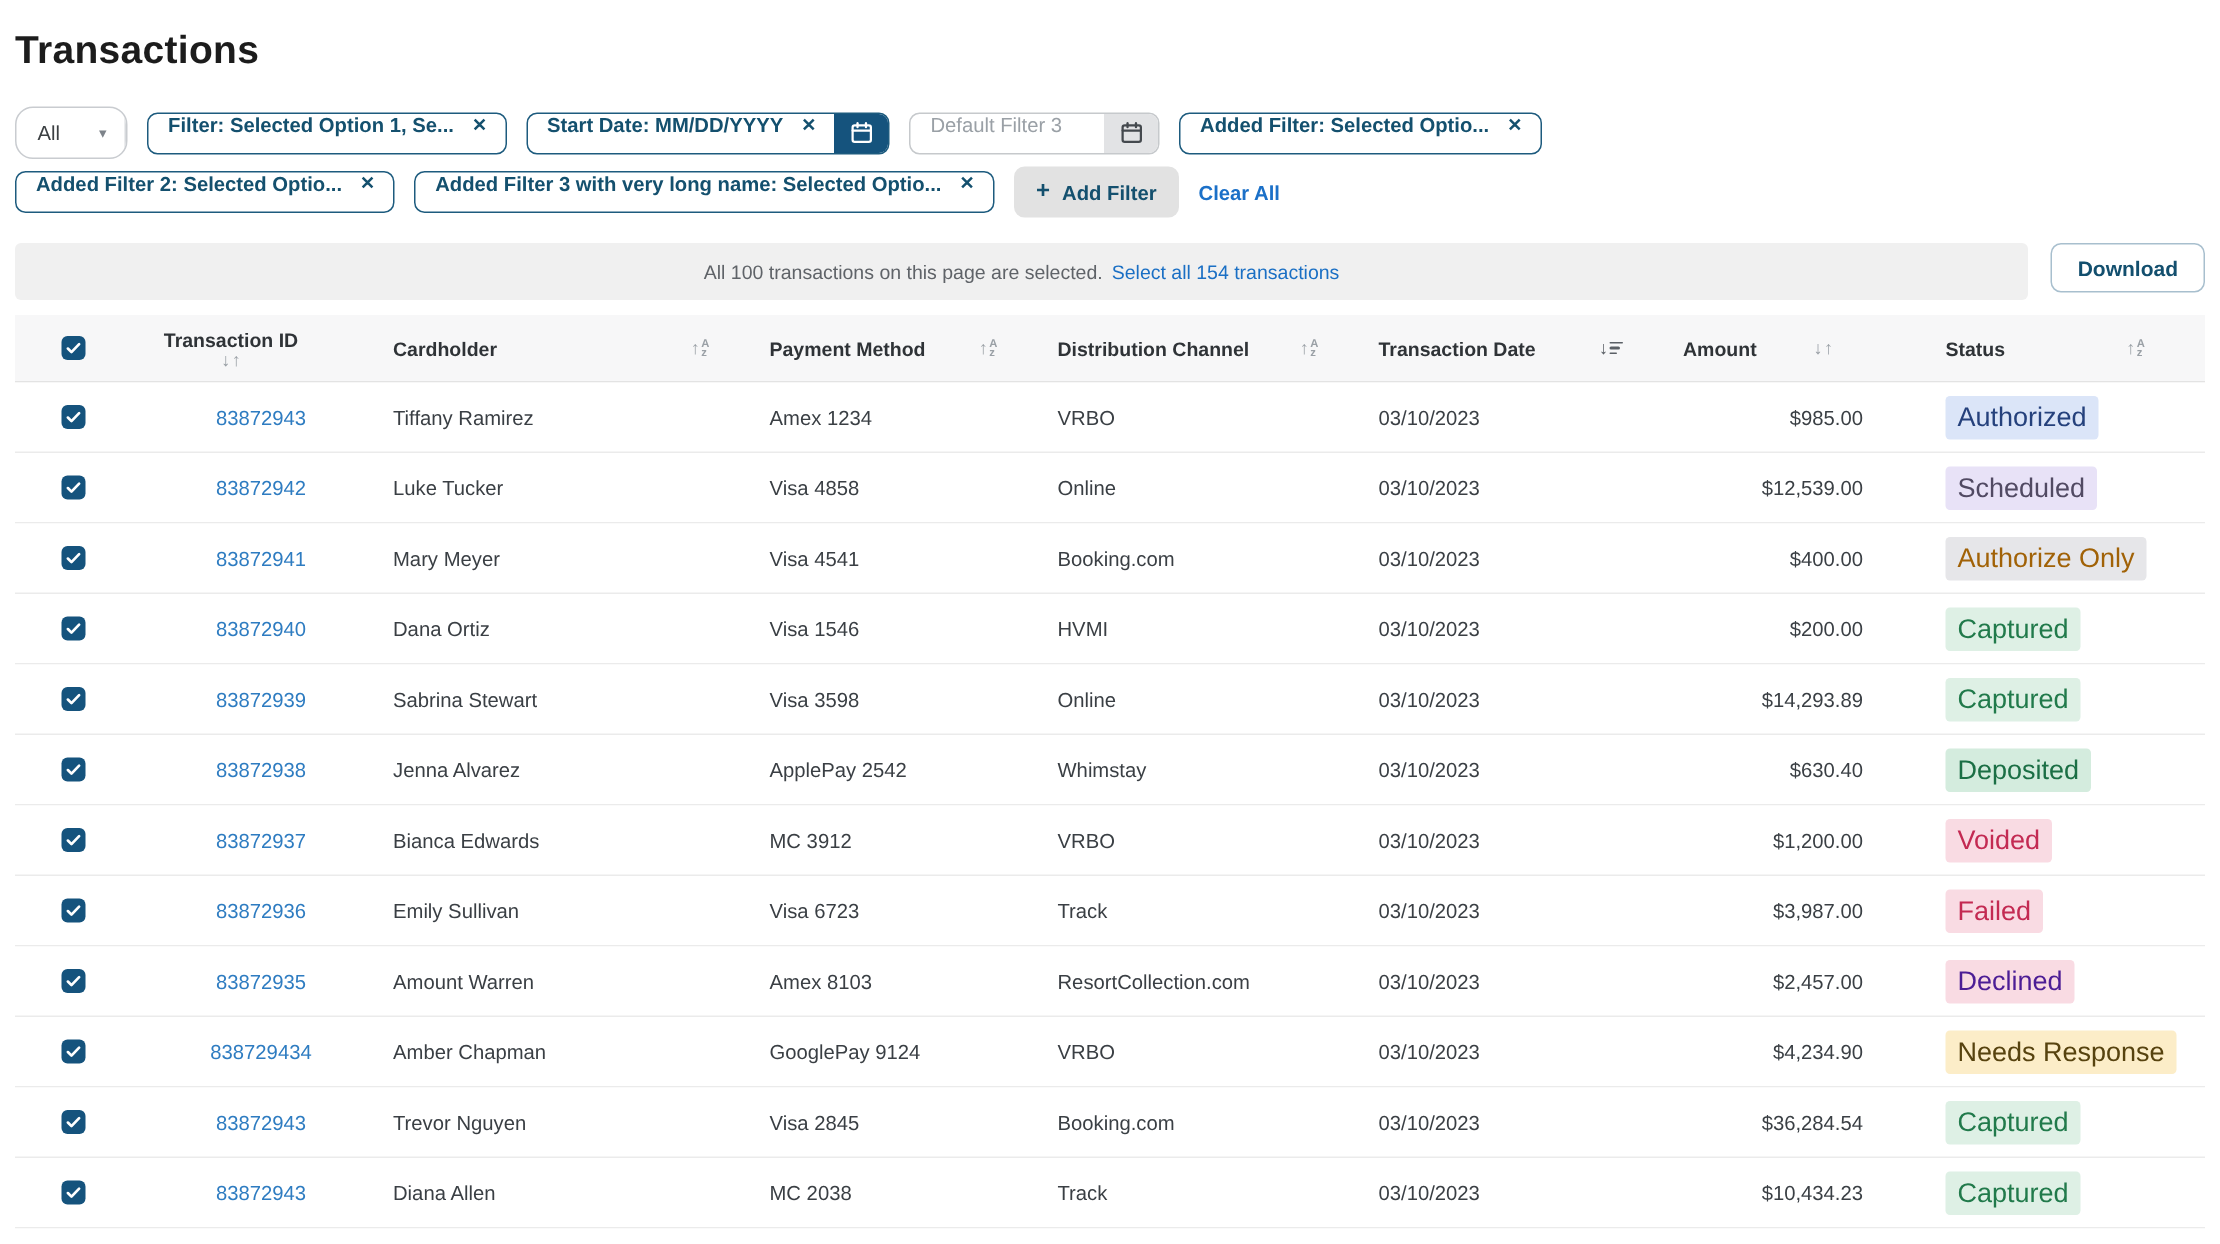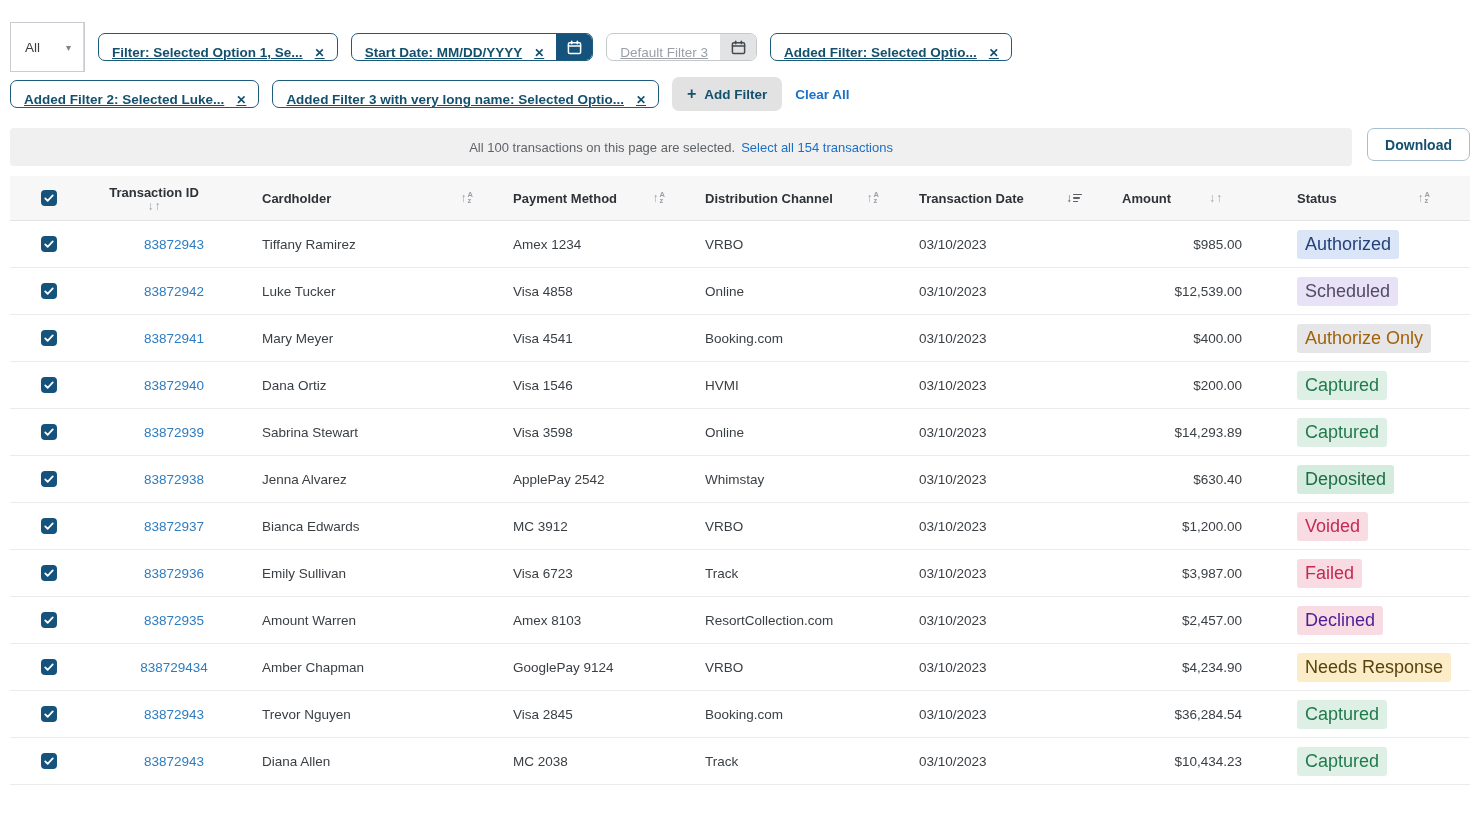--- a/index.html
+++ b/index.html
@@ -7,33 +7,33 @@
   body { font-family:"Liberation Sans", sans-serif; }
   .page { position:relative; width:1480px; height:829px; overflow:hidden; background:#fff; padding:0 10px; }
 
   h1.title { font-size:26px; font-weight:bold; color:#1c1c1c; padding-top:18px; letter-spacing:.2px; }
 
   
   .filter-bar { margin-top:22px; }
   .filter-row { display:flex; align-items:center; gap:13px; margin-bottom:5px; flex-wrap:nowrap; }
   .filter-row + .filter-row { margin-top:3px; }
 
-  .scope-search { display:flex; align-items:stretch; height:50px; border:1px solid #c9ccd0; border-radius:0; background:#fff; overflow:hidden; }
+  .scope-search { display:flex; align-items:stretch; height:35px; border:1px solid #c9ccd0; border-radius:12px; background:#fff; overflow:hidden; }
   .scope { display:flex; align-items:center; gap:26px; padding:0 12px 0 14px; border-right:1px solid #d7dadd; font-size:13.5px; color:#3c4043; cursor:pointer; }
   .scope .caret { color:#7d838a; font-size:10px; }
   .searchbox { display:flex; align-items:center; gap:8px; padding:0 12px; width:238px; }
   .searchbox svg { flex:none; }
   .searchbox input { border:none; outline:none; font-size:13.5px; color:#3c4043; width:100%; font-family:inherit; background:transparent; }
   .searchbox input::placeholder { color:#9aa0a6; }
 
-  .chip { display:flex; align-items:flex-end; height:28px; border:1.5px solid #1d5b7e; border-radius:7px; background:#fff; color:#14506e; font-size:13.5px; font-weight:bold; overflow:hidden; cursor:pointer; flex:none;text-decoration:underline; }
+  .chip { display:flex; align-items:flex-start; height:28px; border:1.5px solid #1d5b7e; border-radius:7px; background:#fff; color:#14506e; font-size:13.5px; font-weight:bold; overflow:hidden; cursor:pointer; flex:none; }
   .chip .chip-label { padding:0 4px 0 13px; white-space:nowrap; }
   .chip .x { padding:0 12px 0 8px; font-size:12px; font-weight:bold; color:#14506e; cursor:pointer; }
   .chip.muted { border-color:#c6c9cc; color:#9aa0a6; font-weight:normal; }
-  .chip.muted .chip-label { padding-right:12px; }
+  .chip.muted .chip-label { padding-right:28px; }
   .cal-seg { display:flex; align-items:center; justify-content:center; width:36px; align-self:stretch; border:none; cursor:pointer; }
   .cal-seg.dark { background:#15537d; color:#fff; }
   .cal-seg.gray { background:#e2e3e5; color:#44494e; }
 
   .add-filter { display:flex; align-items:center; gap:8px; height:34px; padding:0 15px; background:#e2e2e2; border:none; border-radius:7px; color:#14506e; font-size:13.5px; font-weight:bold; font-family:inherit; cursor:pointer; flex:none; }
   .add-filter .plus { font-size:16px; font-weight:bold; }
   .clear-all { color:#1b70c8; font-size:13.5px; font-weight:bold; text-decoration:none; cursor:pointer; flex:none; }
 
   
   .banner-row { display:flex; align-items:flex-start; margin-top:17px; }
@@ -68,20 +68,21 @@
   .sorticon.active { color:#5b6066; }
   .barcol { display:inline-flex; flex-direction:column; gap:2px; }
   .barcol i { display:block; height:1.5px; background:#5b6066; border-radius:1px; }
   .barcol i:nth-child(1){ width:9px; } .barcol i:nth-child(2){ width:7px; } .barcol i:nth-child(3){ width:5px; }
 </style>
 </head>
 <body>
 
 <div class="page">
 
+  <h1 class="title">Transactions</h1>
 
   <div class="filter-bar">
     <div class="filter-row" id="filter-row-1">
       <div class="scope-search">
         <div class="scope">
           <span>All</span>
           <span class="caret">▾</span>
         </div>
       </div>
     <div class="chip">
@@ -115,21 +116,21 @@
             </span>
           </button>
         </div>
         <div class="chip">
           <span class="chip-label">Added Filter: Selected Optio...</span>
           <span class="x">✕</span>
         </div>
       </div>
     <div class="filter-row" id="filter-row-2">
         <div class="chip">
-          <span class="chip-label">Added Filter 2: Selected Luke...</span>
+          <span class="chip-label">Added Filter 2: Selected Optio...</span>
           <span class="x">✕</span>
         </div>
         <div class="chip">
           <span class="chip-label">Added Filter 3 with very long name: Selected Optio...</span>
           <span class="x">✕</span>
         </div>
         <button class="add-filter">
           <span class="plus">+</span>
           <span>Add Filter</span>
         </button>

